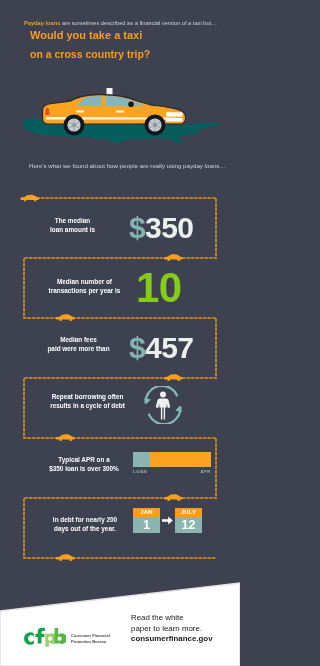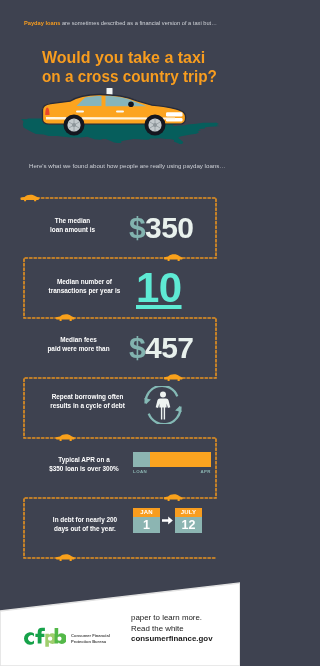--- a/index.html
+++ b/index.html
@@ -5,38 +5,38 @@
   html,body{margin:0;padding:0;}
   body{width:240px;height:666px;background:#3e4250;font-family:"Liberation Sans",sans-serif;overflow:hidden;position:relative;
        -webkit-font-smoothing:antialiased;}
   .page{position:absolute;left:0;top:0;width:240px;height:666px;background:#3e4250;overflow:hidden;}
 
   
   .intro{position:absolute;left:24px;top:19.5px;font-size:5.7px;color:#cfd2d8;white-space:nowrap;transform-origin:0 0;}
   .intro .lead{color:#f89d1f;font-weight:bold;}
 
   
-  .headline{position:absolute;left:30px;top:48px;color:#f89d1f;font-size:16px;font-weight:bold;white-space:nowrap;margin-left:12px;}
+  .headline{position:absolute;left:30px;top:26px;color:#f89d1f;font-size:11px;font-weight:bold;white-space:nowrap;}
   .headline>div{transform-origin:0 0;height:19px;line-height:19px;}
   .headline .l2{transform:scaleX(0.955);}
 
   
   .hero{position:absolute;left:0;top:84px;width:240px;height:70px;}
 
   .subhead{position:absolute;left:29px;top:162px;font-size:6.15px;color:#cfd2d8;white-space:nowrap;}
 
   
   .route{position:absolute;left:0;top:0;width:240px;height:666px;pointer-events:none;}
 
   
   .stat{position:absolute;left:0;width:240px;}
   .stat .lbl{position:absolute;color:#ffffff;font-size:6.4px;font-weight:bold;line-height:9.4px;text-align:center;white-space:nowrap;}
   .stat .val{position:absolute;font-weight:bold;color:#e9f1ed;letter-spacing:-0.6px;white-space:nowrap;}
   .stat .val .cur{color:#82b3af;}
-  .stat .val.teal{color:#5eead4;text-decoration:underline;}
+  .stat .val.teal{color:#84cc16;}
 
   .s1{top:198px;height:60px;}
   .s1 .lbl{left:0;width:145px;top:18px;}
   .s1 .val{left:129px;top:15px;font-size:30px;line-height:30px;}
 
   .s2{top:258px;height:60px;}
   .s2 .lbl{left:0;width:169px;top:19px;}
   .s2 .val{left:136px;top:9px;font-size:42px;line-height:42px;letter-spacing:-0.6px;}
 
   .s3{top:318px;height:69px;}
@@ -260,22 +260,22 @@
     <path fill="#53b848" fill-rule="evenodd" d="M31.6,0.9 L35.2,0.9 L35.2,7.7 A5.3,5.3 0 1 1 35.2,15.5 L35.2,16.6 L31.6,16.6 Z
          M36.4,9.4 A2.2,2.2 0 1 0 36.4,13.8 A2.2,2.2 0 1 0 36.4,9.4 Z"></path>
   </svg>
 
   <div class="agency">
     <div>Consumer Financial</div>
     <div>Protection Bureau</div>
   </div>
 
   <div class="cta">
+    <div>Read the white</div>
     <div>paper to learn more.</div>
-    <div>Read the white</div>
     <div class="url">consumerfinance.gov</div>
   </div>
 
   <div class="stat s6">
     <div class="lbl">
       <div>In debt for nearly 200</div>
       <div>days out of the year.</div>
     </div>
     <div class="cals">
       <div class="cal">

